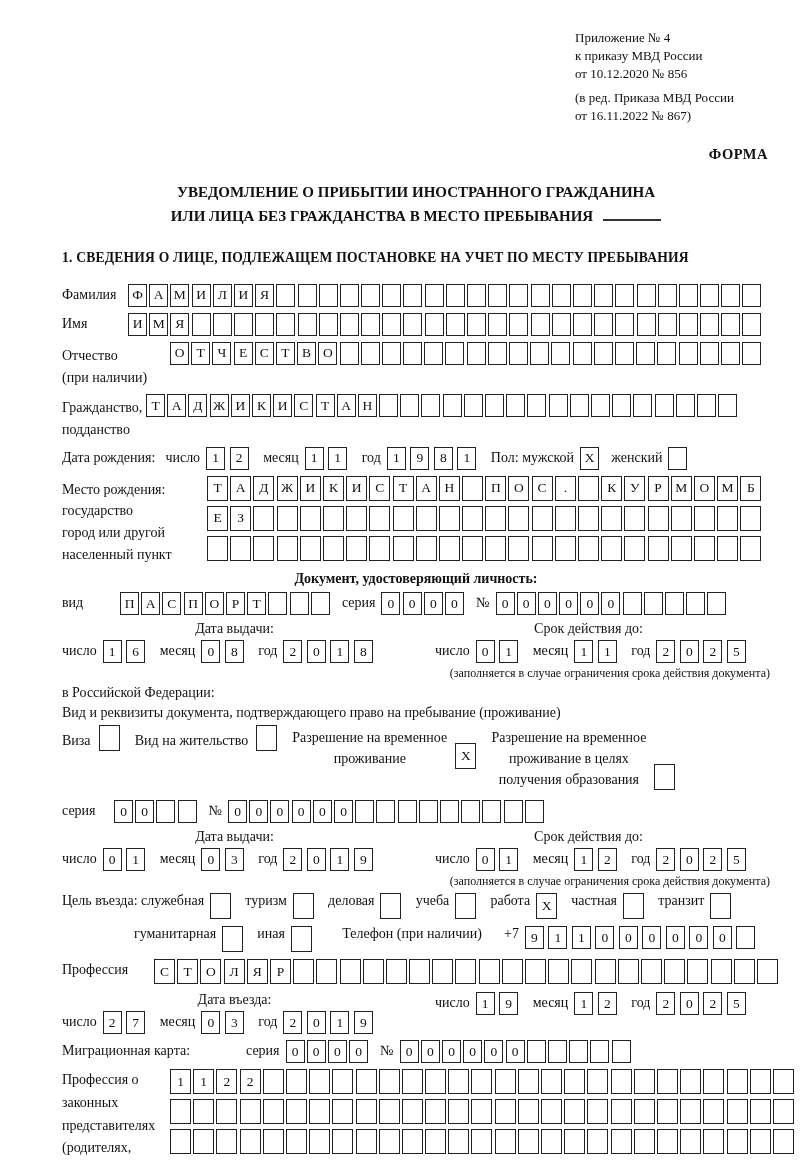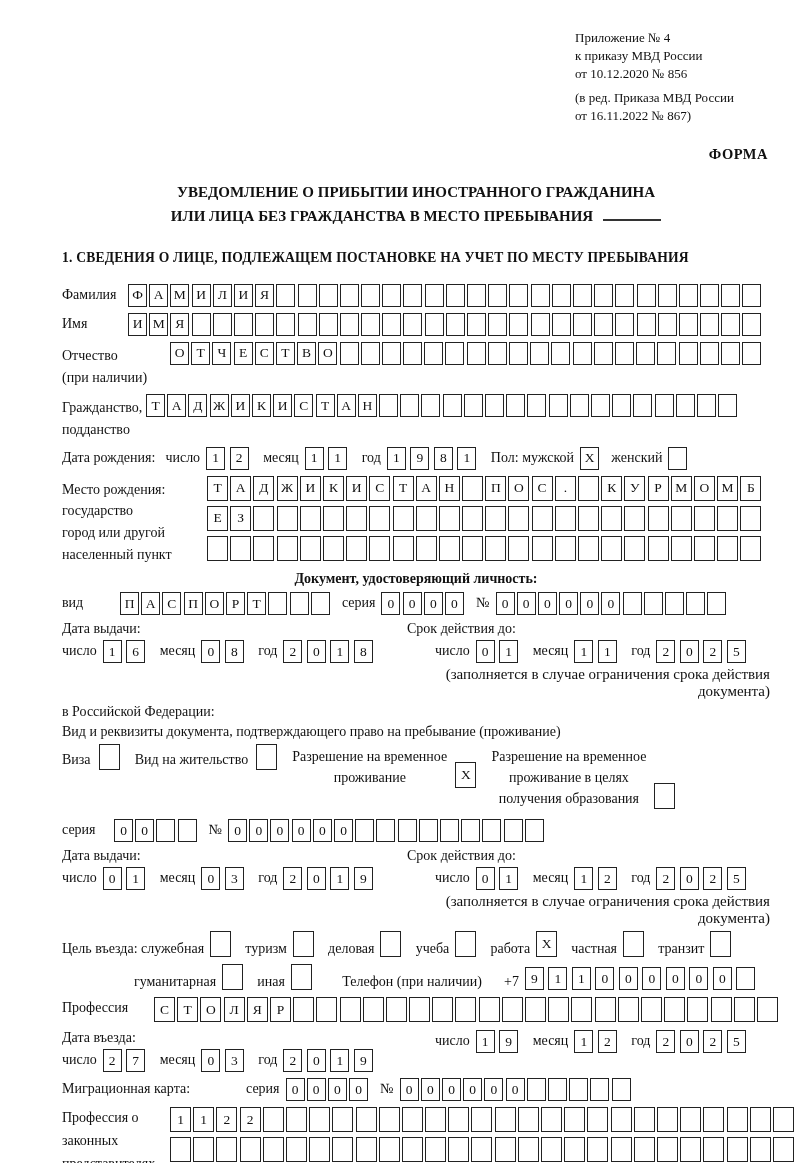--- a/index.html
+++ b/index.html
@@ -42,31 +42,31 @@
   .cells-lg .cell { width:21px; height:25px; }
   .dc .cell { margin-right:4.5px; }
   .cb .cell { width:21px; height:26px; }
   .sl { margin:3px 6px 0 10px; flex-shrink:0; }
   .sl-first { margin-left:0; }
 
   
   .two-col { display:flex; margin-bottom:4px; }
   .col-l { width:345px; }
   .col-r { flex:1; }
-  .col-label { margin-bottom:3px; }
+  .col-label { text-align:center; margin-bottom:3px; }
   .daterow { display:flex; align-items:flex-start; }
-  .note { font-size:15px; text-align:right; margin-top:3px; }
+  .note { font-size:12px; text-align:right; margin-top:3px; }
 
   
   .cb-band { display:flex; align-items:flex-start; margin:4px 0 10px 0; }
   .cb-item { display:flex; align-items:flex-end; margin-right:13px; }
   .cb-item .cb-label { text-align:center; line-height:1.5; padding-top:2px; margin-right:8px; }
   .cb-item:last-child { margin-right:0; }
 
-  .purpose-row { display:flex; align-items:flex-end; margin-bottom:7px; }
+  .purpose-row { display:flex; align-items:flex-start; margin-bottom:7px; }
   .purpose-row .p-lbl { margin-right:6px; flex-shrink:0; }
   .purpose-row .gap { margin-left:12px; }
   .indent { margin-left:72px; }
 
   
   .rep-block { display:flex; margin-top:2px; }
   .rep-labels { width:108px; line-height:1.62; flex-shrink:0; }
   .rep-rows .cells { margin-bottom:5px; }
   .mt2 { margin-top:2px; }
 </style>

